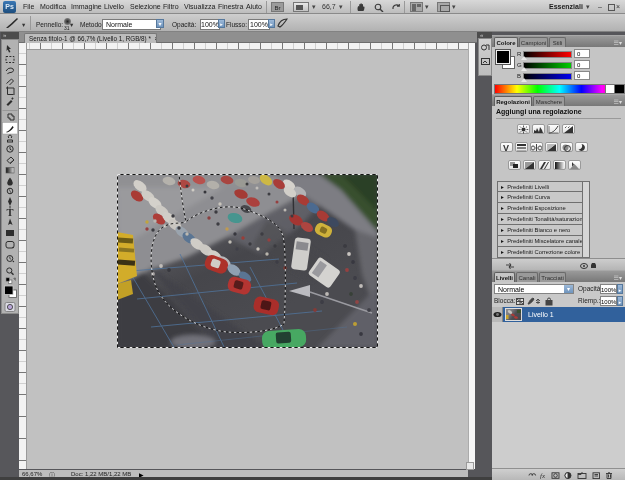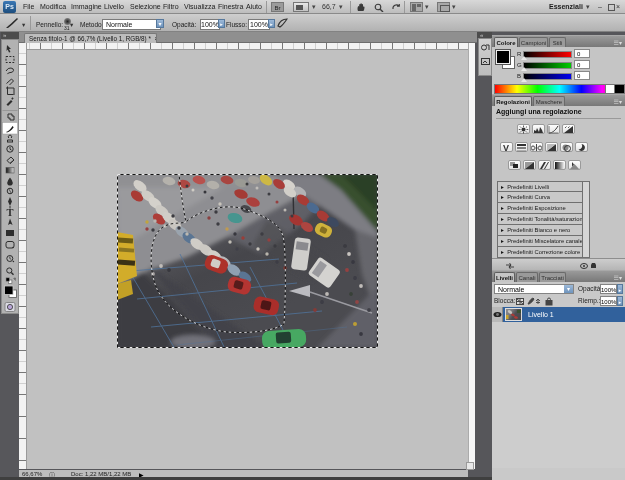--- a/index.html
+++ b/index.html
@@ -584,20 +584,37 @@
             <ellipse cx="7" cy="6" rx="2" ry="1.2" fill="#a83a36" transform="rotate(25 7 6)"></ellipse>
             <ellipse cx="10" cy="8.5" rx="2" ry="1.2" fill="#b03a36" transform="rotate(15 10 8.5)"></ellipse>
             <rect x="11" y="1" width="4" height="3" fill="#3a502f"></rect>
             <rect x="0" y="6" width="2.5" height="4" fill="#c8a428"></rect>
           </svg>
         </div>
       <div class="abs" style="left:36px;top:4px;font-size:7px;color:#fff">Livello 1</div>
     </div>
     <div class="abs" style="left:0;top:40px;width:133px;height:146px;background:#cdcdcd"></div>
 
+    <div class="abs" style="left:0;top:186px;width:133px;height:12px;background:linear-gradient(#cfcfcf,#b8b8b8);border-top:1px solid #909090;box-sizing:border-box">
+      <svg style="position:absolute;left:36px;top:3px" width="90" height="7" viewBox="0 0 90 7">
+          <g stroke="#333" fill="none" stroke-width="0.9">
+        <path d="M1 3.5 a1.8 1.8 0 0 1 3.6 0 M4 3.5 a1.8 1.8 0 0 1 3.6 0"></path>
+        <text x="12" y="6" font-size="7" font-style="italic" font-family="Liberation Serif" fill="#333" stroke="none">fx</text>
+        <rect x="24" y="0.8" width="7" height="5.5"></rect>
+            <circle cx="27.5" cy="3.5" r="1.8"></circle>
+        <circle cx="40" cy="3.5" r="3" fill="#333"></circle>
+            <path d="M40 0.5 a3 3 0 0 0 0 6z" fill="#eee"></path>
+        <rect x="50" y="1.5" width="8" height="5"></rect>
+            <path d="M50 2.5 h3 v-1.5 h2"></path>
+        <rect x="65" y="0.8" width="6.5" height="5.8"></rect>
+            <path d="M66.5 2.5 h3.5 M66.5 4 h3.5"></path>
+        <path d="M78 1.5 h6 M79 1.5 v5 h4 v-5 M80.5 2.5 v3 M82.5 2.5 v3 M80 0.8 h2"></path>
+      </g>
+        </svg>
+    </div>
   </div>
 </div>
 
 <div class="abs" id="statusbar">
   <span style="position:absolute;left:3px;top:1px">66,67%</span>
   <span style="position:absolute;left:30px;top:1px">ⓘ</span>
   <span style="position:absolute;left:52px;top:1px">Doc: 1,22 MB/1,22 MB</span>
   <span style="position:absolute;left:120px;top:1px;color:#000">▶</span>
 </div>
 <div class="abs" id="bottomstrip"></div>

